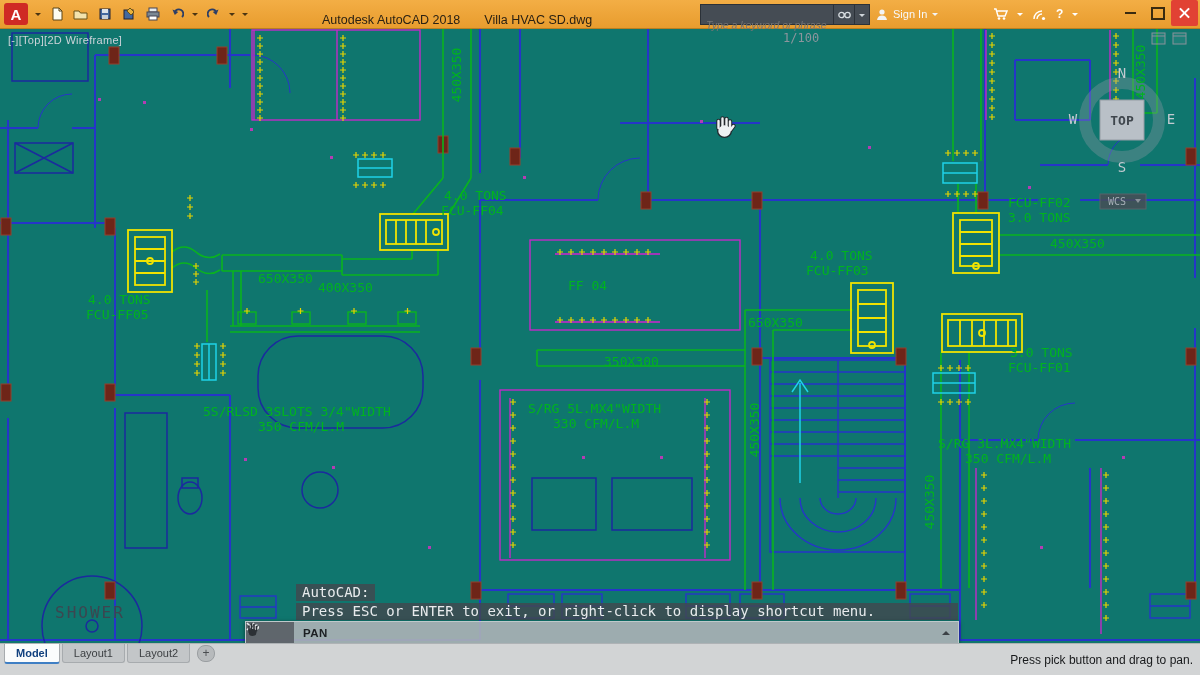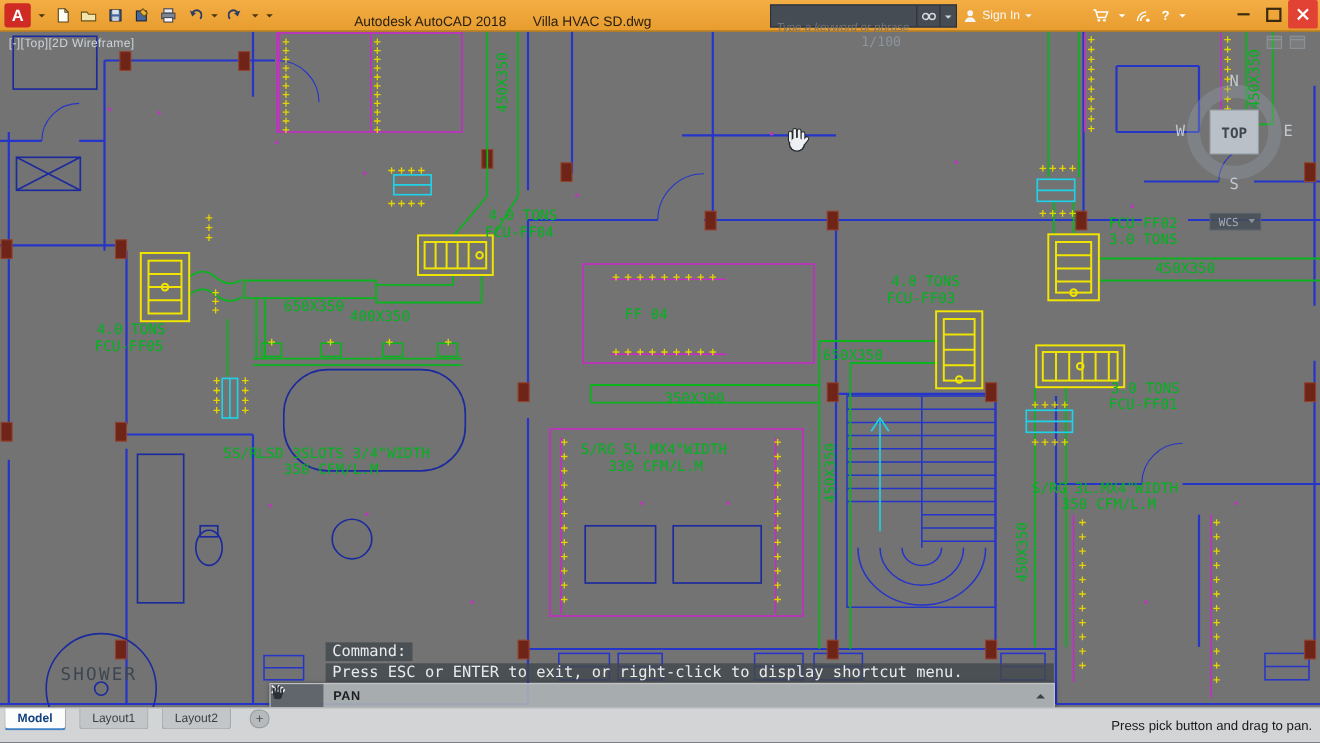--- a/index.html
+++ b/index.html
@@ -27,21 +27,21 @@
   .tb-right{position:absolute;left:993px;top:0;height:28px;display:flex;align-items:center;gap:9px;color:#fff;}
   .win-btns{position:absolute;right:2px;top:0;height:28px;display:flex;}
   .wb{width:27px;height:26px;display:flex;align-items:center;justify-content:center;position:relative;}
   .wb-min i{display:block;width:11px;height:2px;background:#3a2b10;}
   .wb-max i{display:block;width:10px;height:9px;border:2px solid #3a2b10;}
   .wb-close{background:#e14234;border-radius:2px;}
   .wb-close i,.wb-close em{position:absolute;width:13px;height:2px;background:#fff;left:7px;top:12px;}
   .wb-close i{transform:rotate(45deg);} .wb-close em{transform:rotate(-45deg);}
 
   
-  .canvas{position:absolute;top:28px;left:0;width:1200px;height:615px;background:#737373;z-index:1;}
+  .canvas{position:absolute;top:28px;left:0;width:1200px;height:615px;background:#0f766e;z-index:1;}
   .canvas svg{position:absolute;top:0;left:0;}
   .vp-label{position:absolute;left:8px;top:6px;color:#ccd3d9;font-size:11px;z-index:5;letter-spacing:.3px;}
 
   
   .cmd-line{position:absolute;left:296px;font-family:"DejaVu Sans Mono",monospace;font-size:14px;
     color:#e8ebed;background:rgba(66,72,78,.82);padding:0 6px;height:17px;line-height:17px;z-index:10;}
   .cmd-l1{top:556px;} .cmd-l2{top:575px;width:650px;}
   .cmd-bar{position:absolute;left:245px;top:593px;width:712px;height:21px;z-index:11;
     display:flex;align-items:center;background:rgba(173,178,182,.9);
     border:1px solid rgba(255,255,255,.35);box-shadow:0 1px 4px rgba(0,0,0,.5);}
@@ -49,21 +49,21 @@
     align-items:center;justify-content:center;gap:8px;}
   .cmd-pan{display:flex;align-items:center;gap:6px;padding-left:9px;flex:1;}
   .cmd-pan b{font-size:11.5px;color:#1c1f22;letter-spacing:.5px;font-family:"Liberation Sans",sans-serif;}
   .cmd-caret{width:0;height:0;border:4px solid transparent;border-bottom-color:#3c4146;margin-right:8px;margin-bottom:4px;}
 
   
   .bottombar{position:absolute;left:0;top:643px;width:1200px;height:32px;background:#d2d4d5;
     border-top:1px solid #aeb2b5;z-index:30;}
   .tabs{position:absolute;left:4px;top:0;display:flex;align-items:flex-start;}
   .tab{height:18px;line-height:18px;padding:0 11px;font-size:11px;color:#3c3f42;background:#c3c6c8;
-    border:1px solid #a7abae;border-top:none;margin-right:12px;border-radius:0 0 3px 3px;}
+    border:1px solid #a7abae;border-top:none;margin-right:2px;border-radius:0 0 3px 3px;}
   .tab.active{background:#fbfcfc;color:#11407e;font-weight:bold;border-bottom:2px solid #3f7fc4;}
   .tab-add{width:16px;height:15px;margin:1px 0 0 5px;border-radius:8px;background:#b7babc;
     color:#4a4d50;font-size:12px;line-height:15px;text-align:center;border:1px solid #9a9ea1;}
   .status-hint{position:absolute;right:7px;top:50%;transform:translateY(-50%);
     font-size:12px;color:#17191b;}
 </style>
 </head>
 <body>
 
 <div class="titlebar">
@@ -404,21 +404,21 @@
       <text x="965" y="435" fill="#00b41e" font-size="13" font-family="DejaVu Sans Mono, monospace">350 CFM/L.M</text>
       <text x="55" y="590" fill="#3c4650" font-size="16" font-family="DejaVu Sans Mono, monospace" letter-spacing="2">SHOWER</text>
       <text x="1122" y="97" fill="#3f464d" font-size="13" font-family="DejaVu Sans Mono, monospace" font-weight="bold" text-anchor="middle">TOP</text>
       <text x="1122" y="50" fill="#c3cad1" font-size="14" font-family="DejaVu Sans Mono, monospace" text-anchor="middle">N</text>
       <text x="1073" y="96" fill="#c3cad1" font-size="14" font-family="DejaVu Sans Mono, monospace" text-anchor="middle">W</text>
       <text x="1171" y="96" fill="#c3cad1" font-size="14" font-family="DejaVu Sans Mono, monospace" text-anchor="middle">E</text>
       <text x="1122" y="144" fill="#c3cad1" font-size="14" font-family="DejaVu Sans Mono, monospace" text-anchor="middle">S</text>
       <text x="1108" y="177" fill="#a6aeb6" font-size="10" font-family="DejaVu Sans Mono, monospace" text-anchor="start">WCS</text>
     </svg>
 
-  <div class="cmd-line cmd-l1">Command:</div>
+  <div class="cmd-line cmd-l1">AutoCAD:</div>
   <div class="cmd-line cmd-l2">Press ESC or ENTER to exit, or right-click to display shortcut menu.</div>
   <div class="cmd-bar">
     <div class="cmd-tools">
       <svg width="9" height="9">
           <path d="M1 1L8 8M8 1L1 8" stroke="#e8eaec" stroke-width="1.6"></path>
         </svg>
       <svg width="13" height="13">
           <path d="M2.5 11.5L7 7C6.5 5.5 7 4 8.5 3c1-.7 2.5-.8 3.3-.2L9.5 5l1 1 2.3-2.2c.6 1 .4 2.5-.6 3.4-1.2 1.1-2.6 1.2-3.6.8L4 12.5z" fill="#e8eaec"></path>
         </svg>
     </div>

